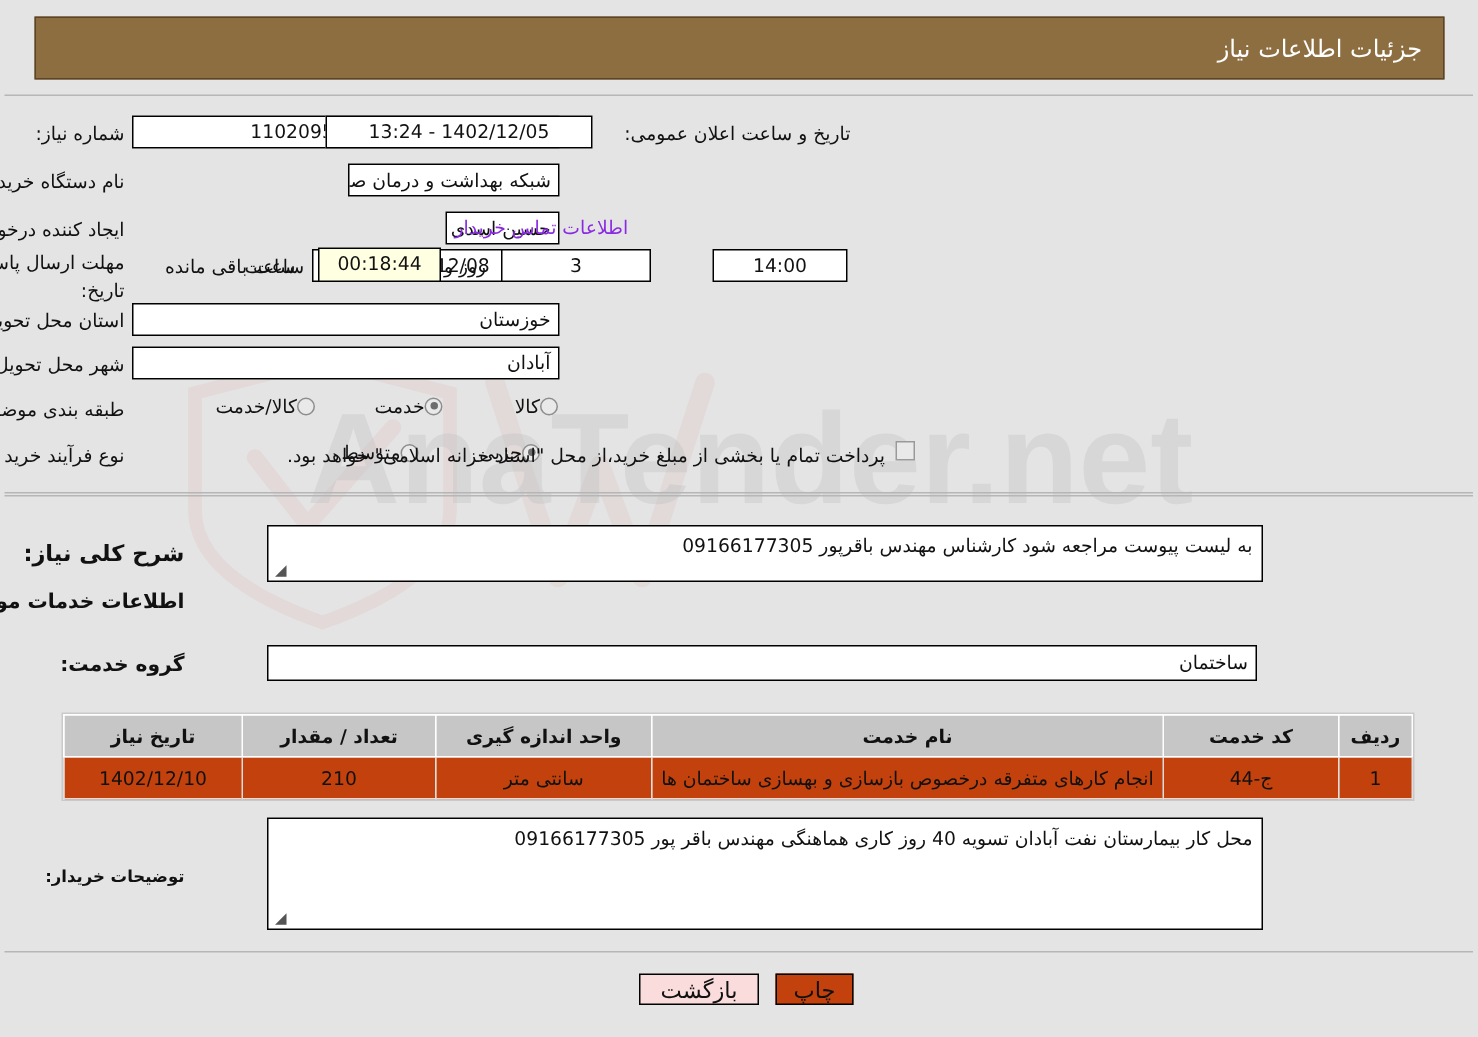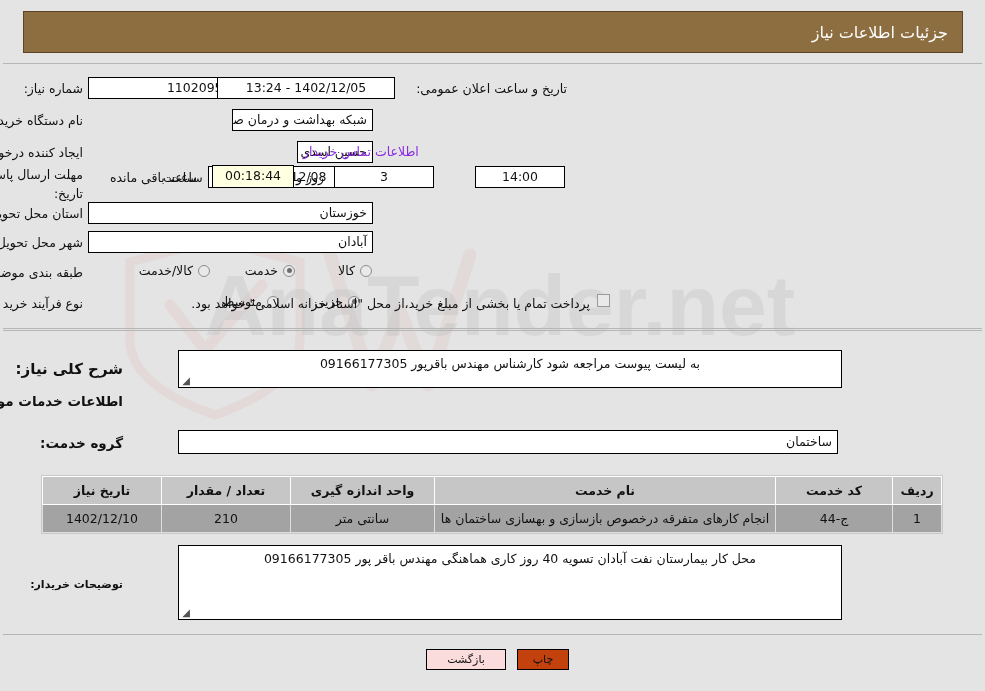--- a/index.html
+++ b/index.html
@@ -96,21 +96,20 @@
     white-space: nowrap;
     cursor: pointer;
     z-index: 4;
   }
 
   
   .radio-wrap {
     position: absolute;
     display: flex;
     align-items: center;
-    gap: 5px;
     z-index: 3;
     white-space: nowrap;
   }
   .radio {
     width: 12px; height: 12px;
     border-radius: 50%;
     border: 1px solid #8d8d8d;
     background: #e9e9e9;
     box-sizing: border-box;
     display: inline-block;
@@ -140,21 +139,21 @@
   .ta {
     position: absolute;
     box-sizing: border-box;
     background: #ffffff;
     border: 1px solid #000000;
     font-size: 12.5px;
     color: #111;
     padding: 4px 6px;
     z-index: 3;
     overflow: hidden;
-    text-align: center;
+    text-align: right;
     line-height: 1.4;
   }
   .ta .grip {
     position: absolute;
     left: 2px; bottom: 1px;
     width: 10px; height: 10px;
     color: #555;
     font-size: 10px;
     line-height: 10px;
     user-select: none;
@@ -174,34 +173,34 @@
   .tbl th {
     background: #c6c6c6;
     border: 1px solid #ffffff;
     color: #111;
     font-weight: bold;
     padding: 6px 4px;
     text-align: center;
     white-space: nowrap;
   }
   .tbl td {
-    background: #a3a3a3;
+    background: #c2410c;
     border: 1px solid #dedede;
     padding: 6px 5px;
     text-align: center;
     color: #111;
   }
   .tbl td.name-cell { text-align: center; }
 
   
   .btn {
     position: absolute;
     box-sizing: border-box;
     border: 1px solid #000;
-    font-size: 11px;
+    font-size: 15px;
     color: #111;
     display: flex;
     align-items: center;
     justify-content: center;
     cursor: pointer;
     z-index: 4;
     height: 21px;
   }
   #btn-print  { left: 517px; top: 649px; width: 52px; background: #c2410c; }
   #btn-back   { left: 426px; top: 649px; width: 80px; background: #fadcdc; }

